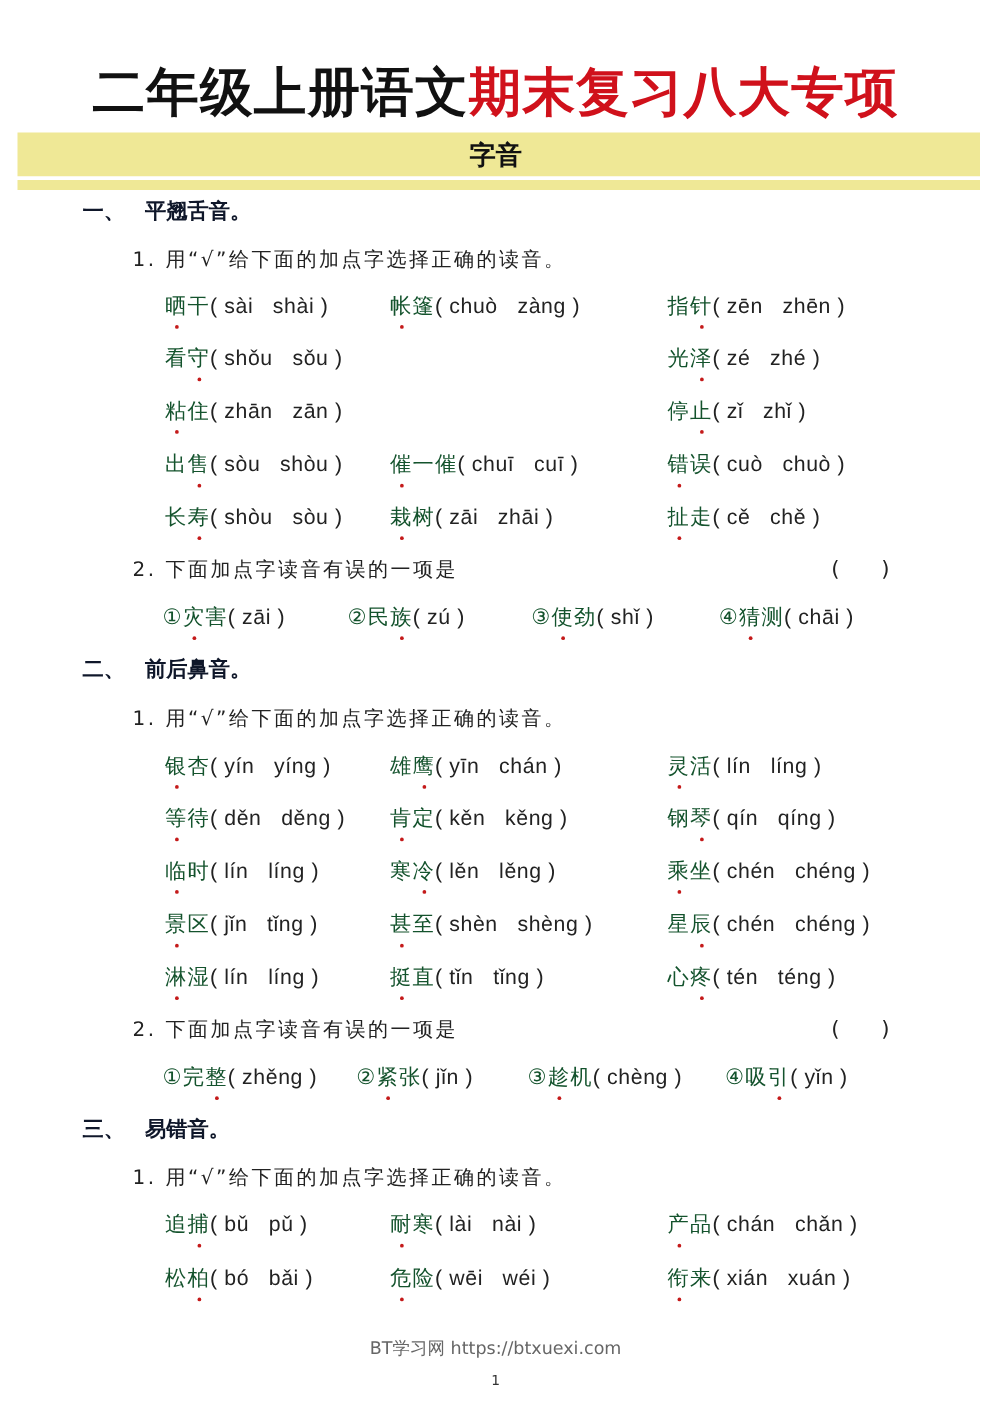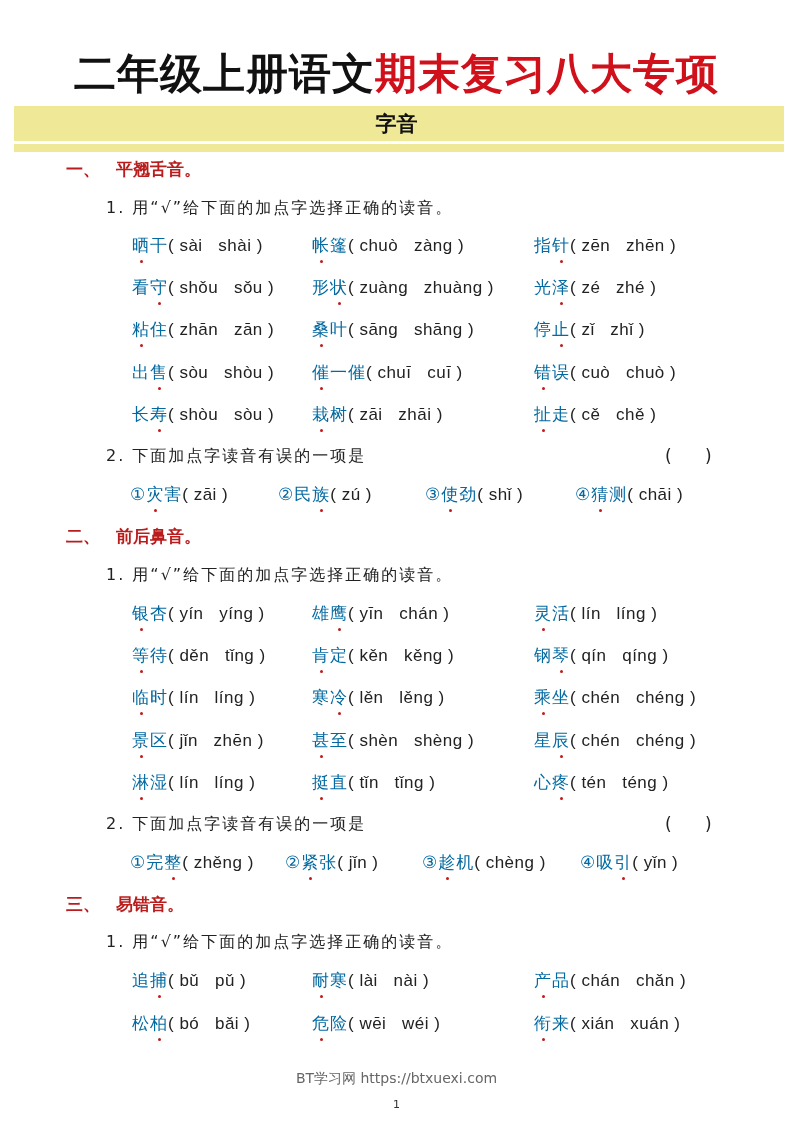--- a/index.html
+++ b/index.html
@@ -8,28 +8,28 @@
     .title { position: absolute; top: 48px; left: 0; width: 793px; text-align: center;
              font-size: 42px; font-weight: bold; letter-spacing: 1px; line-height: 52px;
              font-family: "DejaVu Sans", sans-serif; }
     .title .black { color: #111; }
     .title .red { color: #d0111b; }
     .band { position: absolute; left: 14px; width: 770px; background: #efe896; }
     .band.main { top: 106px; height: 35px; }
     .band.thin { top: 144px; height: 8px; }
     .band-label { position: absolute; top: 106px; left: 0; width: 793px; text-align: center;
                   font-size: 21px; font-weight: bold; line-height: 36px; color: #111; }
-    .sec { position: absolute; left: 66px; font-size: 17px; font-weight: bold; color: #b91c1c;
+    .sec { position: absolute; left: 66px; font-size: 17px; font-weight: bold; color: #0f172a;
            line-height: 22px; }
     .sec .num { margin-right: 16px; }
     .q { position: absolute; left: 106px; font-size: 16px; line-height: 22px; color: #222;
          letter-spacing: 2px; }
     .row { position: absolute; left: 132px; width: 620px; height: 26px; font-size: 17px; line-height: 24px; }
     .item { position: absolute; top: 0; white-space: nowrap; }
-    .item .w { letter-spacing: 1px; font-family: "DejaVu Serif", serif; color: #0369a1; }
+    .item .w { letter-spacing: 1px; font-family: "DejaVu Serif", serif; color: #14532d; }
     .item .py { font-family: "Liberation Sans", sans-serif; color: #222; letter-spacing: 0.5px; }
     .ch { position: relative; display: inline-block; }
     .ch.dot::after { content: ""; position: absolute; left: 50%; bottom: -6px; width: 3px; height: 3px;
                      margin-left: -1px; background: #c41a1a; border-radius: 50%; }
     .paren { position: absolute; left: 665px; font-size: 17px; line-height: 22px; color: #222; word-spacing: 28px; }
     .opt { position: absolute; top: 0; white-space: nowrap; }
     .footer { position: absolute; top: 1070px; width: 793px; text-align: center; font-size: 14px;
               color: #666; font-family: "DejaVu Sans", sans-serif; }
     .pageno { position: absolute; top: 1098px; width: 793px; text-align: center; font-size: 11px; color: #333; }
   </style>
@@ -49,26 +49,24 @@
 </div>
 <div class="q" style="top:197px">1. 用“√”给下面的加点字选择正确的读音。</div>
 <div id="s0-rows">
     <div class="row" style="top: 233px;">
       <div class="item" style="left: 0px;"><span class="w"><span class="ch dot">晒</span><span class="ch">干</span></span><span class="py" style="white-space: pre;">( sài   shài )</span></div>
       <div class="item" style="left: 180px;"><span class="w"><span class="ch dot">帐</span><span class="ch">篷</span></span><span class="py" style="white-space: pre;">( chuò   zàng )</span></div>
       <div class="item" style="left: 402px;"><span class="w"><span class="ch">指</span><span class="ch dot">针</span></span><span class="py" style="white-space: pre;">( zēn   zhēn )</span></div>
     </div>
     <div class="row" style="top: 275px;">
       <div class="item" style="left: 0px;"><span class="w"><span class="ch">看</span><span class="ch dot">守</span></span><span class="py" style="white-space: pre;">( shǒu   sǒu )</span></div>
-      <div class="item" style="left: 180px;"><span class="w"><span class="ch">形</span><span class="ch dot">状</span></span><span class="py" style="white-space: pre;">( zuàng   zhuàng )</span></div>
       <div class="item" style="left: 402px;"><span class="w"><span class="ch">光</span><span class="ch dot">泽</span></span><span class="py" style="white-space: pre;">( zé   zhé )</span></div>
     </div>
     <div class="row" style="top: 317px;">
       <div class="item" style="left: 0px;"><span class="w"><span class="ch dot">粘</span><span class="ch">住</span></span><span class="py" style="white-space: pre;">( zhān   zān )</span></div>
-      <div class="item" style="left: 180px;"><span class="w"><span class="ch dot">桑</span><span class="ch">叶</span></span><span class="py" style="white-space: pre;">( sāng   shāng )</span></div>
       <div class="item" style="left: 402px;"><span class="w"><span class="ch">停</span><span class="ch dot">止</span></span><span class="py" style="white-space: pre;">( zǐ   zhǐ )</span></div>
     </div>
     <div class="row" style="top: 360px;">
       <div class="item" style="left: 0px;"><span class="w"><span class="ch">出</span><span class="ch dot">售</span></span><span class="py" style="white-space: pre;">( sòu   shòu )</span></div>
       <div class="item" style="left: 180px;"><span class="w"><span class="ch dot">催</span><span class="ch">一</span><span class="ch">催</span></span><span class="py" style="white-space: pre;">( chuī   cuī )</span></div>
       <div class="item" style="left: 402px;"><span class="w"><span class="ch dot">错</span><span class="ch">误</span></span><span class="py" style="white-space: pre;">( cuò   chuò )</span></div>
     </div>
     <div class="row" style="top: 402px;">
       <div class="item" style="left: 0px;"><span class="w"><span class="ch">长</span><span class="ch dot">寿</span></span><span class="py" style="white-space: pre;">( shòu   sòu )</span></div>
       <div class="item" style="left: 180px;"><span class="w"><span class="ch dot">栽</span><span class="ch">树</span></span><span class="py" style="white-space: pre; text-align: center;">( zāi   zhāi )</span></div>
@@ -90,31 +88,31 @@
   <span class="num">二、</span><span>前后鼻音。</span>
 </div>
 <div class="q" style="top:564px">1. 用“√”给下面的加点字选择正确的读音。</div>
 <div id="s1-rows">
     <div class="row" style="top: 601px;">
       <div class="item" style="left: 0px;"><span class="w"><span class="ch dot">银</span><span class="ch">杏</span></span><span class="py" style="white-space: pre;">( yín   yíng )</span></div>
       <div class="item" style="left: 180px;"><span class="w"><span class="ch">雄</span><span class="ch dot">鹰</span></span><span class="py" style="white-space: pre;">( yīn   chán )</span></div>
       <div class="item" style="left: 402px;"><span class="w"><span class="ch dot">灵</span><span class="ch">活</span></span><span class="py" style="white-space: pre;">( lín   líng )</span></div>
     </div>
     <div class="row" style="top: 643px;">
-      <div class="item" style="left: 0px;"><span class="w"><span class="ch dot">等</span><span class="ch">待</span></span><span class="py" style="white-space: pre;">( děn   tǐng )</span></div>
+      <div class="item" style="left: 0px;"><span class="w"><span class="ch dot">等</span><span class="ch">待</span></span><span class="py" style="white-space: pre;">( děn   děng )</span></div>
       <div class="item" style="left: 180px;"><span class="w"><span class="ch dot">肯</span><span class="ch">定</span></span><span class="py" style="white-space: pre;">( kěn   kěng )</span></div>
       <div class="item" style="left: 402px;"><span class="w"><span class="ch">钢</span><span class="ch dot">琴</span></span><span class="py" style="white-space: pre;">( qín   qíng )</span></div>
     </div>
     <div class="row" style="top: 685px;">
       <div class="item" style="left: 0px;"><span class="w"><span class="ch dot">临</span><span class="ch">时</span></span><span class="py" style="white-space: pre;">( lín   líng )</span></div>
       <div class="item" style="left: 180px;"><span class="w"><span class="ch">寒</span><span class="ch dot">冷</span></span><span class="py" style="white-space: pre;">( lěn   lěng )</span></div>
       <div class="item" style="left: 402px;"><span class="w"><span class="ch dot">乘</span><span class="ch">坐</span></span><span class="py" style="white-space: pre;">( chén   chéng )</span></div>
     </div>
     <div class="row" style="top: 728px;">
-      <div class="item" style="left: 0px;"><span class="w"><span class="ch dot">景</span><span class="ch">区</span></span><span class="py" style="white-space: pre;">( jǐn   zhēn )</span></div>
+      <div class="item" style="left: 0px;"><span class="w"><span class="ch dot">景</span><span class="ch">区</span></span><span class="py" style="white-space: pre;">( jǐn   tǐng )</span></div>
       <div class="item" style="left: 402px;"><span class="w"><span class="ch">星</span><span class="ch dot">辰</span></span><span class="py" style="white-space: pre;">( chén   chéng )</span></div>
       <div class="item" style="left: 180px;"><span class="w"><span class="ch dot">甚</span><span class="ch">至</span></span><span class="py" style="white-space: pre;">( shèn   shèng )</span></div>
     </div>
     <div class="row" style="top: 770px;">
       <div class="item" style="left: 0px;"><span class="w"><span class="ch dot">淋</span><span class="ch">湿</span></span><span class="py" style="white-space: pre;">( lín   líng )</span></div>
       <div class="item" style="left: 180px;"><span class="w"><span class="ch dot">挺</span><span class="ch">直</span></span><span class="py" style="white-space: pre;">( tǐn   tǐng )</span></div>
       <div class="item" style="left: 402px;"><span class="w"><span class="ch">心</span><span class="ch dot">疼</span></span><span class="py" style="white-space: pre;">( tén   téng )</span></div>
     </div>
   </div>
 <div class="q" style="top:813px">2. 下面加点字读音有误的一项是</div>

